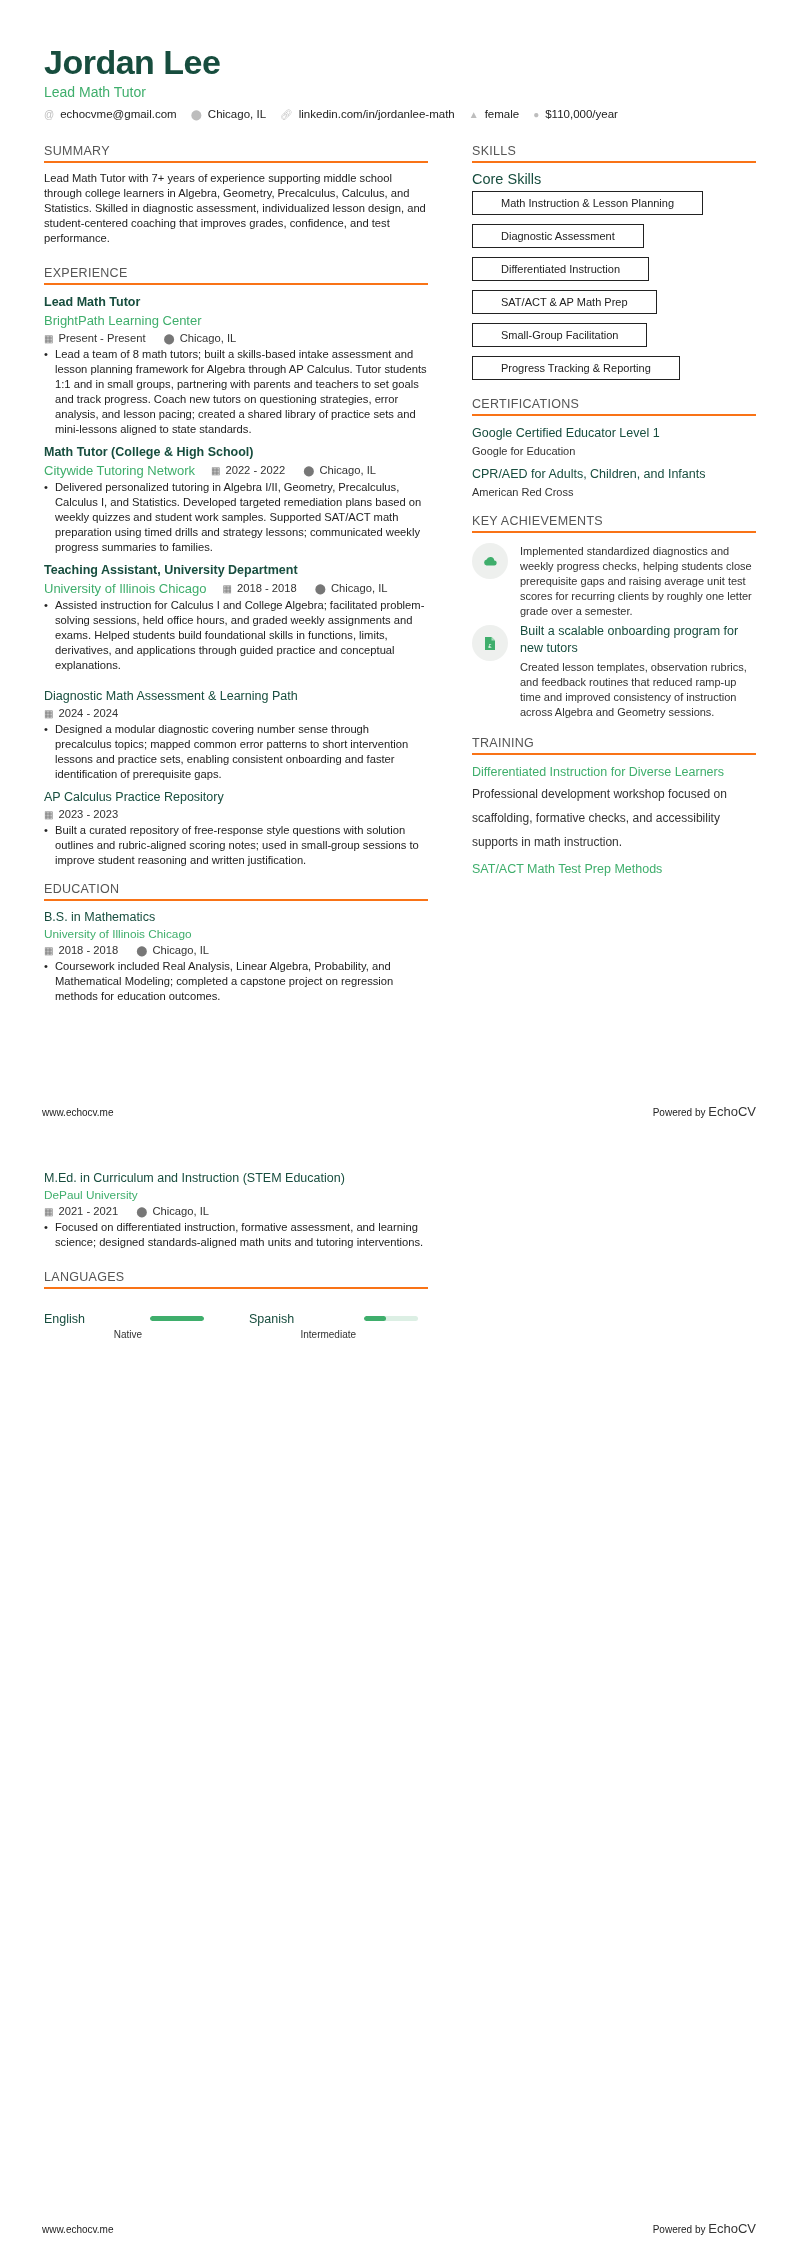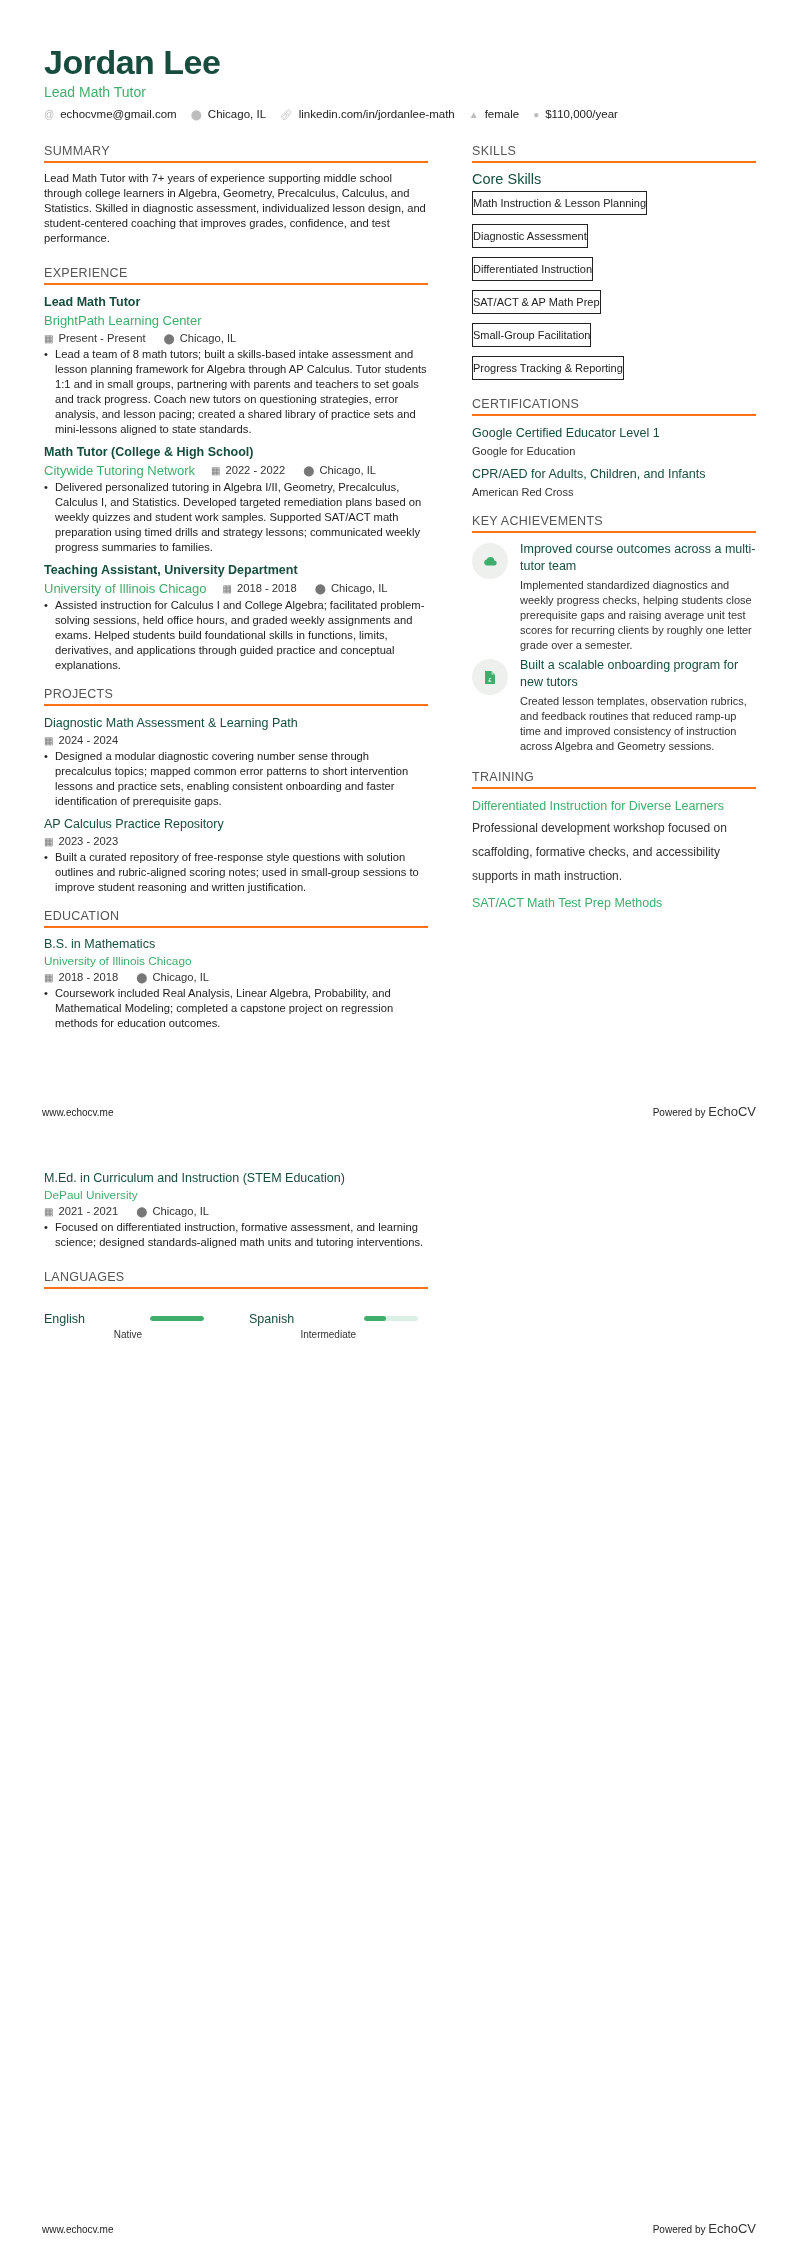--- a/index.html
+++ b/index.html
@@ -32,21 +32,21 @@
   .inline-row .job-company { margin-right: 16px; }
   ul.bul { list-style: none; }
   ul.bul li { position: relative; padding-left: 11px; font-size: 11.2px; line-height: 15px; color: #222; }
   ul.bul li::before { content: "•"; position: absolute; left: 0; top: 0; }
 
   .proj-title { font-size: 12.5px; color: #174d3e; line-height: 18px; }
   .edu-title { font-size: 12.5px; color: #174d3e; line-height: 17px; }
   .edu-school { font-size: 11.8px; color: #3fae6c; line-height: 16px; }
 
   .skills-head { font-size: 14.5px; color: #174d3e; margin-bottom: 4px; }
-  .skill-tag { display: inline-block; border: 1px solid #222; font-size: 11px; padding: 5px 0; margin-bottom: 9px; color: #222; }
+  .skill-tag { display: inline-block; border: 1px solid #222; font-size: 11px; padding: 5px 28px; margin-bottom: 9px; color: #222; }
   .skill-list { display: flex; flex-direction: column; align-items: flex-start; }
 
   .cert-name { font-size: 12.5px; color: #174d3e; line-height: 19px; }
   .cert-org { font-size: 11px; color: #333; line-height: 16px; margin-bottom: 6px; }
 
   .ach { display: flex; margin-bottom: 4px; }
   .ach-icon { width: 36px; height: 36px; border-radius: 50%; background: #eef0ee; display: flex; align-items: center; justify-content: center; flex-shrink: 0; margin-right: 12px; margin-top: 2px; }
   .ach-title { font-size: 12.5px; color: #174d3e; line-height: 17px; }
   .ach-desc { font-size: 11px; line-height: 15px; color: #333; margin-top: 3px; }
 
@@ -147,21 +147,20 @@
             <span>Chicago, IL</span>
           </div>
         </div>
         <ul class="bul">
           <li>Assisted instruction for Calculus I and College Algebra; facilitated problem-solving sessions, held office hours, and graded weekly assignments and exams. Helped students build foundational skills in functions, limits, derivatives, and applications through guided practice and conceptual explanations.</li>
         </ul>
       </div>
     </section>
 
     <section style="margin-top:14px;">
-      <div class="sec-title">PROJECTS</div>
       <div class="job">
         <div class="proj-title">Diagnostic Math Assessment &amp; Learning Path</div>
         <div class="meta">
           <span class="ic">▦</span>
           <span>2024 - 2024</span>
         </div>
         <ul class="bul">
           <li>Designed a modular diagnostic covering number sense through precalculus topics; mapped common error patterns to short intervention lessons and practice sets, enabling consistent onboarding and faster identification of prerequisite gaps.</li>
         </ul>
       </div>
@@ -220,21 +219,20 @@
 
     <section style="margin-top:14px;">
       <div class="sec-title">KEY ACHIEVEMENTS</div>
       <div class="ach">
         <div class="ach-icon">
           <svg width="14" height="10" viewBox="0 0 14 10">
               <path d="M3.5 9.5h7.5a2.5 2.5 0 0 0 0.3-5A4 4 0 0 0 3.6 3.6 3 3 0 0 0 3.5 9.5z" fill="#3fae6c"></path>
             </svg>
         </div>
         <div>
-          <div class="ach-title">Improved course outcomes across a multi-tutor team</div>
           <div class="ach-desc">Implemented standardized diagnostics and weekly progress checks, helping students close prerequisite gaps and raising average unit test scores for recurring clients by roughly one letter grade over a semester.</div>
         </div>
       </div>
       <div class="ach">
         <div class="ach-icon">
           <svg width="10" height="13" viewBox="0 0 10 13">
               <path d="M0 0h6.5L10 3.5V13H0z" fill="#3fae6c"></path>
               <path d="M6.5 0v3.5H10" fill="#a8dcbc"></path>
               <text x="5" y="11" font-size="6" text-anchor="middle" fill="#fff" font-family="Liberation Sans, sans-serif">£</text>
             </svg>

